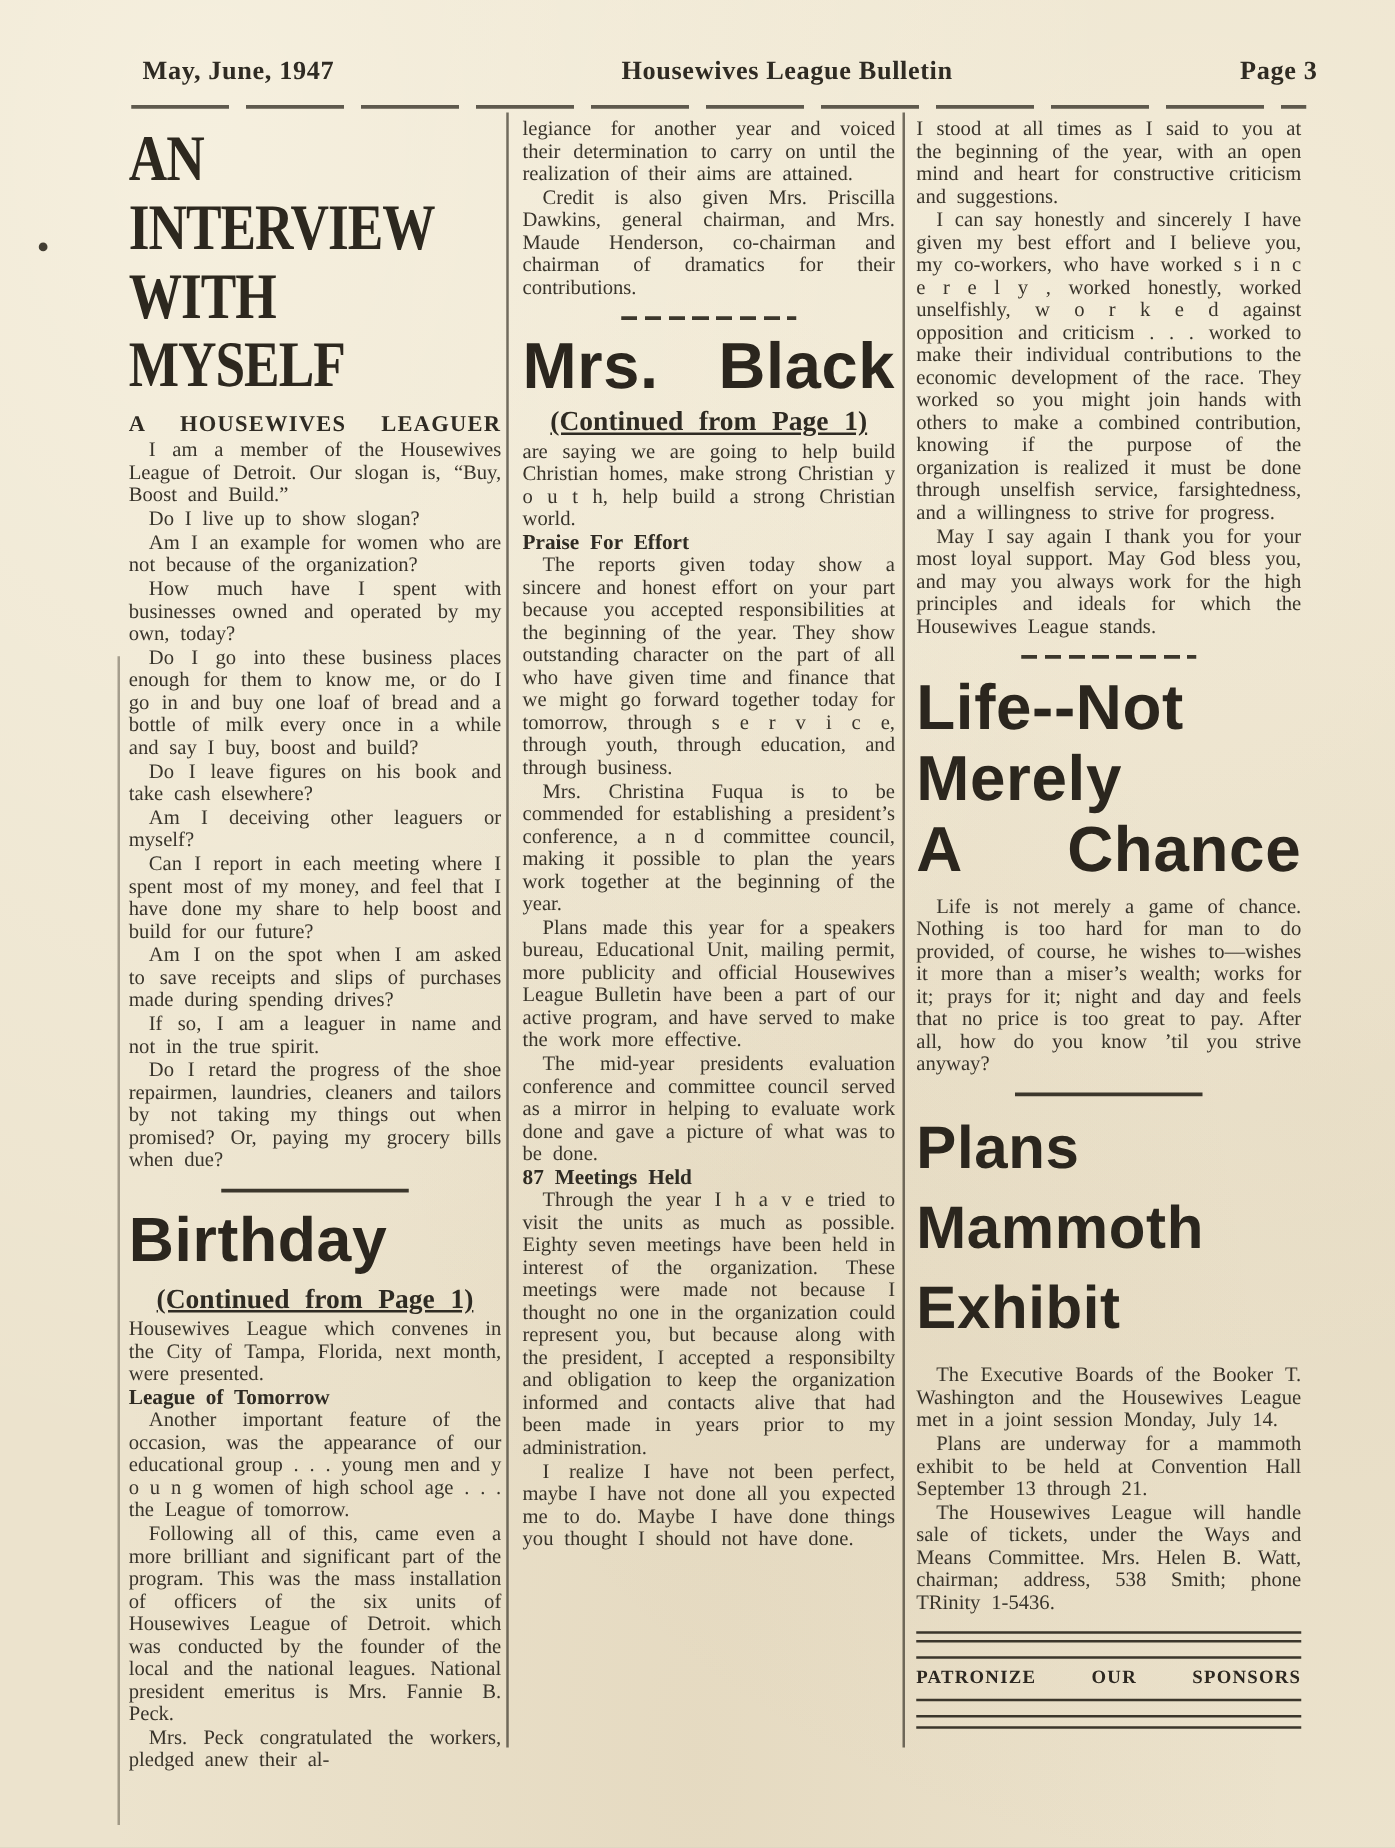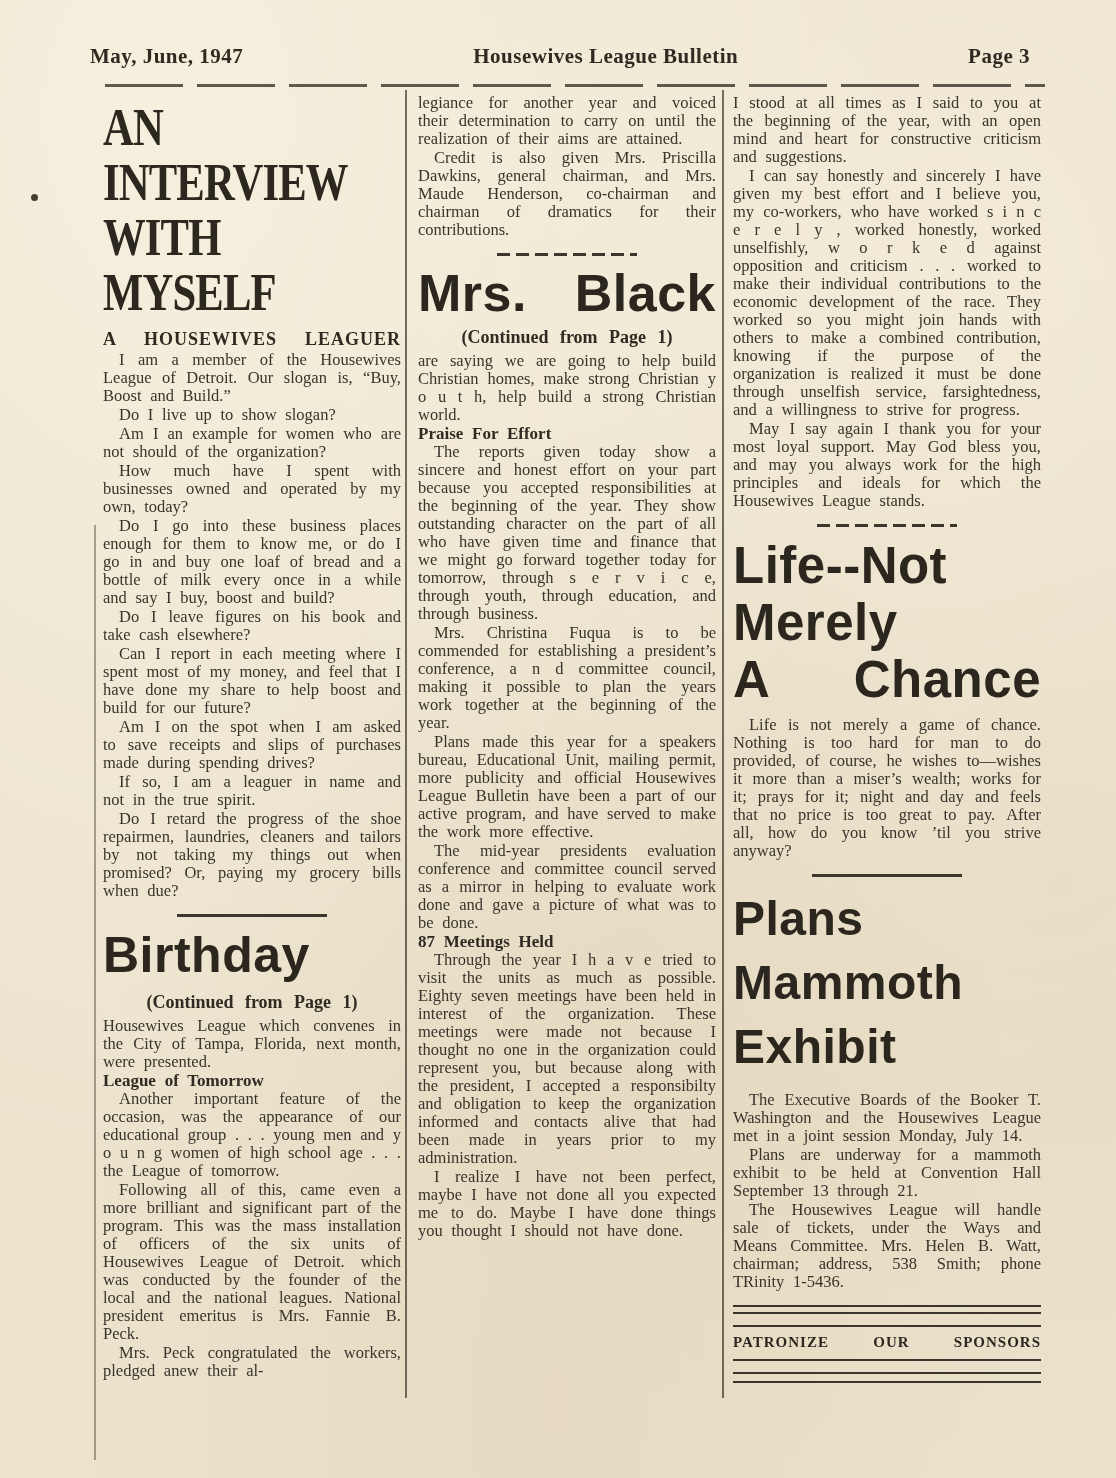--- a/index.html
+++ b/index.html
@@ -11,21 +11,21 @@
       radial-gradient(ellipse at 85% 20%, rgba(255,250,235,0.35), transparent 50%),
       radial-gradient(ellipse at 50% 95%, rgba(170,140,90,0.10), transparent 60%),
       radial-gradient(ellipse at 95% 60%, rgba(160,130,80,0.08), transparent 50%),
       #ece3cd;
     font-family:"Liberation Serif","DejaVu Serif",serif;
     color:#39342b;
     overflow:hidden;
   }
   
   .masthead{
-    position:absolute;left:90px;top:44px;width:940px;
+    position:absolute;left:114px;top:44px;width:940px;
     display:flex;justify-content:space-between;align-items:baseline;
     font-weight:bold;font-size:21px;color:#2f2b23;letter-spacing:0.5px;
   }
   .masthead-rule{
     position:absolute;left:105px;top:84px;width:940px;height:3px;
     background:repeating-linear-gradient(90deg,#443f34 0 78px,transparent 78px 92px);
     opacity:0.85;
   }
   
   .col{
@@ -63,22 +63,22 @@
     font-weight:bold;color:#2b261e;letter-spacing:0.5px;
   }
   .hl-birthday{font-size:50px;line-height:56px;margin:6px 0 10px 0;}
   .hl-black{font-size:52px;line-height:58px;margin:8px 0 6px 0;
     text-align:justify;text-align-last:justify;-moz-text-align-last:justify;}
   .hl-life{font-size:51px;line-height:57px;margin:10px 0 8px 0;}
   .hl-life .hline{display:block;text-align:justify;text-align-last:justify;-moz-text-align-last:justify;}
   .hl-plans{font-size:48px;line-height:64px;margin:8px 0 12px 0;}
   .hl-plans .hline{display:block;}
   .continued{
-    font-weight:bold;font-size:18px;text-align:center;text-align-last:center;
-    word-spacing:7px;margin:4px 0 6px 0;text-indent:0;color:#2f2b23;
+    font-weight:bold;font-size:22px;text-align:center;text-align-last:center;
+    word-spacing:7px;margin:4px 0 6px 0;text-indent:0;color:#2f2b23;text-decoration:underline;
   }
   .subhead{font-weight:bold;font-size:17px;color:#2f2b23;text-align:center;text-align-last:left;}
   .rule-solid{height:3px;background:#3c372c;width:150px;margin:14px auto 10px auto;}
   .rule-dashed{
     height:3px;width:140px;margin:14px auto 8px auto;
     background:repeating-linear-gradient(90deg,#3c372c 0 13px,transparent 13px 19px);
   }
   
   .sponsors{margin-top:14px;}
   .sp-line{height:2px;background:#3b362b;}
@@ -107,24 +107,25 @@
   <div class="speck"></div>
 
   <div class="col col1">
     <h1 class="headline-serif">
       <span class="hline">AN INTERVIEW</span>
       <span class="hline">WITH MYSELF</span>
     </h1>
     <div class="byline">A HOUSEWIVES LEAGUER</div>
     <p>I am a member of the Housewives League of Detroit. Our slogan is, “Buy, Boost and Build.”</p>
     <p>Do I live up to show slogan?</p>
-    <p>Am I an example for women who are not should of the organization?</p>
+    <p>Am I an example for women who are not because of the organization?</p>
     <p>How much have I spent with businesses owned and operated by my own, today?</p>
     <p>Do I go into these business places enough for them to know me, or do I go in and buy one loaf of bread and a bottle of milk every once in a while and say I buy, boost and build?</p>
     <p>Do I leave figures on his book and take cash elsewhere?</p>
+    <p>Am I deceiving other leaguers or myself?</p>
     <p>Can I report in each meeting where I spent most of my money, and feel that I have done my share to help boost and build for our future?</p>
     <p>Am I on the spot when I am asked to save receipts and slips of purchases made during spending drives?</p>
     <p>If so, I am a leaguer in name and not in the true spirit.</p>
     <p>Do I retard the progress of the shoe repairmen, laundries, cleaners and tailors by not taking my things out when promised? Or, paying my grocery bills when due?</p>
 
     <div class="rule-solid"></div>
 
     <h2 class="headline-sans hl-birthday">Birthday</h2>
     <div class="continued">(Continued from Page 1)</div>
     <p class="flush">Housewives League which convenes in the City of Tampa, Florida, next month, were presented.</p>

